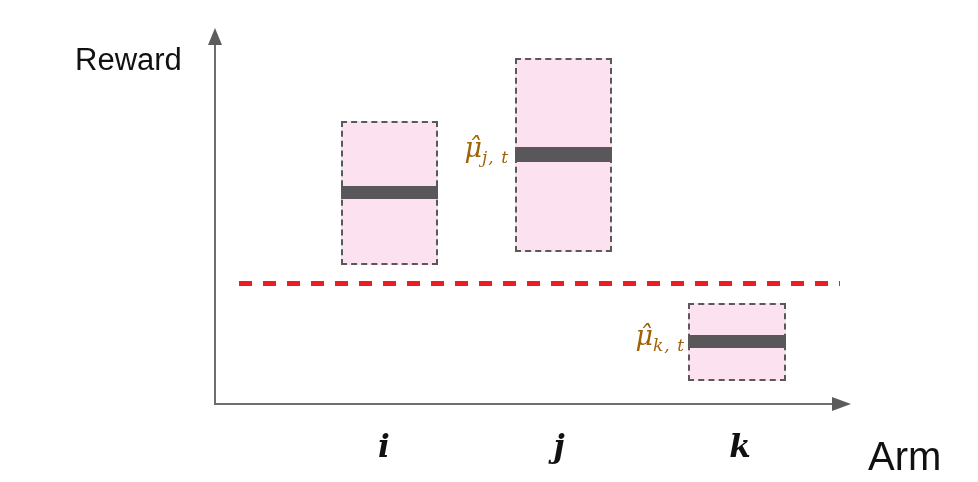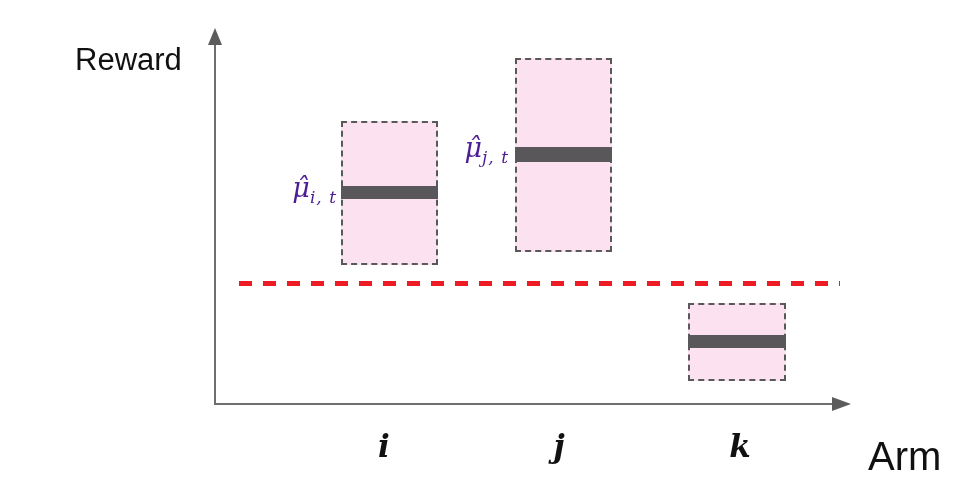--- a/index.html
+++ b/index.html
@@ -79,21 +79,21 @@
   .mean-bar-k { top: 30px; }
 
   
   .mu-label {
     position: absolute;
     width: 72px;
     text-align: right;
     font-family: "DejaVu Serif", serif;
     font-style: italic;
     font-size: 27px;
-    color: #4c1d95;
+    color: #a16207;
     white-space: nowrap;
   }
   .mu-label sub {
     font-size: 17px;
     line-height: 0;
     letter-spacing: 1px;
   }
   .mu-label-i { left: 246px; top: 172px; }
   .mu-label-j { left: 418px; top: 132px; }
   .mu-label-k { left: 594px; top: 320px; }
@@ -135,27 +135,27 @@
   <div class="x-axis-arrow"></div>
 
   <div class="reward-label">Reward</div>
   <div class="arm-label">Arm</div>
 
   <div class="threshold-line"></div>
 
   <div class="ci-box ci-box-i">
     <div class="mean-bar mean-bar-i"></div>
   </div>
-  <div class="mu-label mu-label-i"><span>μ̂</span><sub>i, t</sub></div>
   <div class="tick-label tick-i">i</div>
 
   <div class="ci-box ci-box-j">
     <div class="mean-bar mean-bar-j"></div>
   </div>
   <div class="mu-label mu-label-j"><span>μ̂</span><sub>j, t</sub></div>
   <div class="tick-label tick-j">j</div>
 
   <div class="ci-box ci-box-k">
     <div class="mean-bar mean-bar-k"></div>
   </div>
+  <div class="mu-label mu-label-k"><span>μ̂</span><sub>k, t</sub></div>
   <div class="tick-label tick-k">k</div>
 
 </div>
 
 </body></html>

